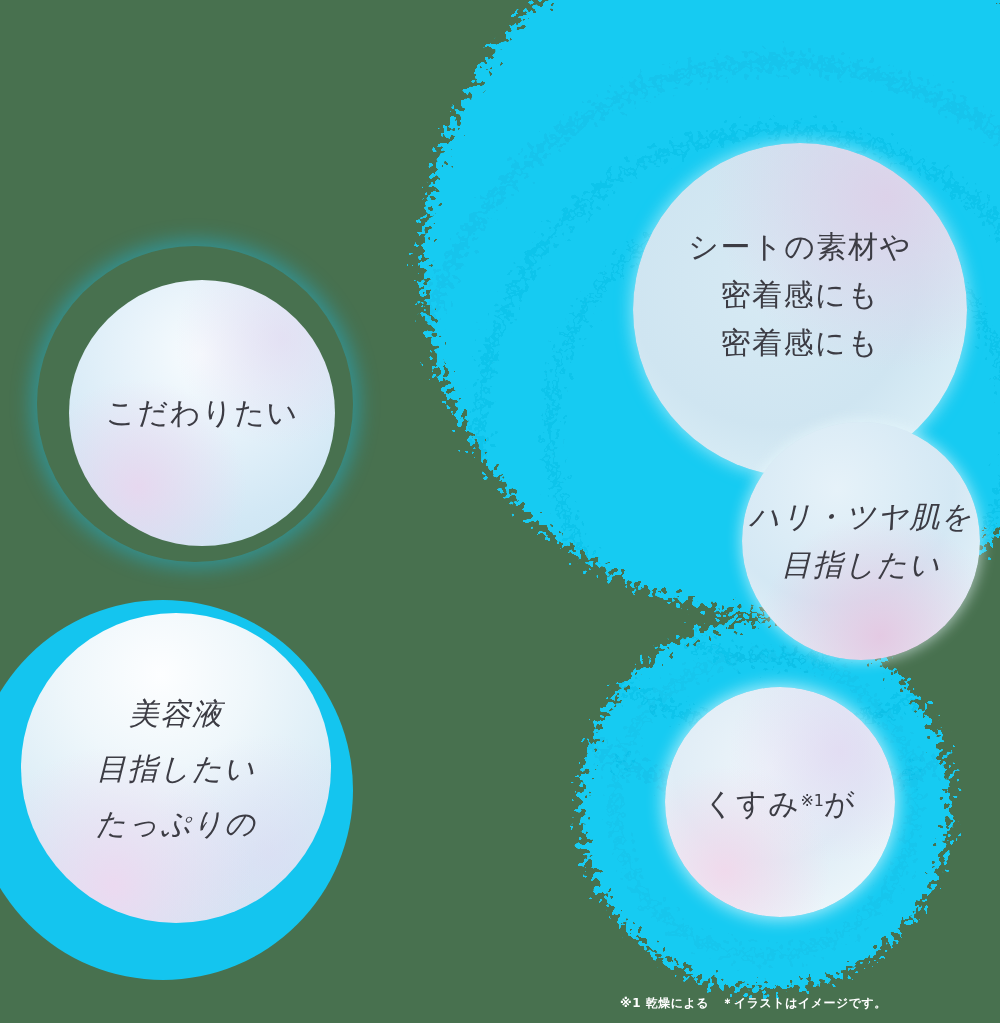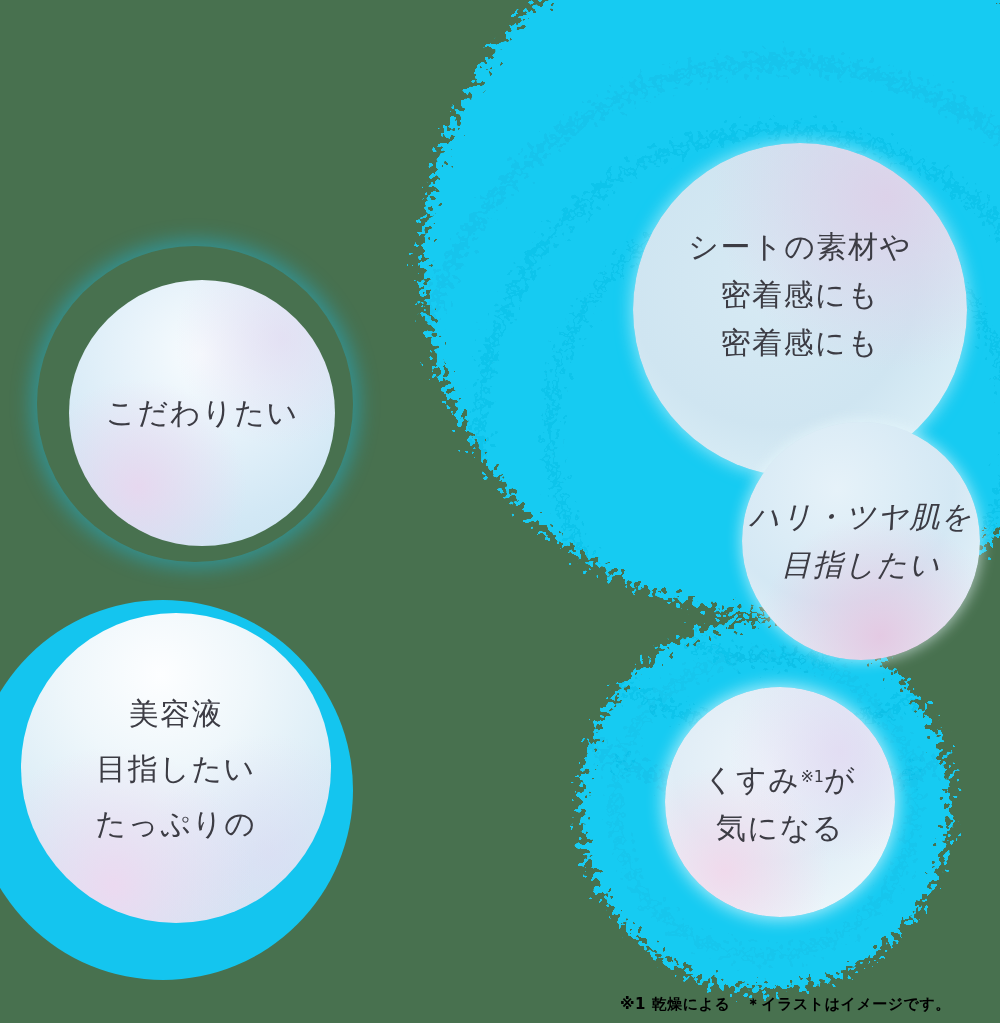--- a/index.html
+++ b/index.html
@@ -47,21 +47,21 @@
       #14c5ef 0 88%, rgba(18,199,240,0.85) 93%,
       rgba(18,199,240,0.35) 97%, rgba(18,199,240,0) 100%);
   }
   .b2{
     left:21px;top:613px;width:310px;height:310px;
     background:
       radial-gradient(circle at 30% 88%, rgba(238,216,240,0.9) 0%, rgba(238,216,240,0) 40%),
       radial-gradient(circle at 80% 78%, rgba(222,214,242,0.5) 0%, rgba(222,214,242,0) 35%),
       radial-gradient(circle at 45% 20%, #fdfeff 0%, #eff7fb 30%, #d6eaf5 70%, #cbe4f2 100%);
   }
-  .b2 .bline{line-height:55px;}
+  .b2 .bline{line-height:55px;font-style:italic;}
 
   
   .b3{
     left:633px;top:143px;width:334px;height:334px;
     background:
       radial-gradient(circle at 76% 16%, rgba(221,209,233,0.95) 0%, rgba(221,209,233,0) 46%),
       radial-gradient(circle at 42% 42%, #d7eaf4 0%, #cfe5f1 52%, #d9edf6 74%, #e9f6fb 88%, #f2fbfd 100%);
     box-shadow:0 0 16px 2px rgba(230,250,253,0.55);
   }
   .b3 .btxt{transform:translateY(-15px);}
@@ -83,21 +83,21 @@
       radial-gradient(circle at 26% 80%, rgba(242,214,234,0.85) 0%, rgba(242,214,234,0) 42%),
       radial-gradient(circle at 76% 28%, rgba(226,217,242,0.8) 0%, rgba(226,217,242,0) 46%),
       radial-gradient(circle at 45% 35%, #eef5fa 0%, #e0edf6 48%, #ebf5fa 78%, #f8fcfe 94%, #fcfeff 100%);
     box-shadow:0 0 16px 3px rgba(240,252,254,0.65);
   }
   .sup{font-size:16px;vertical-align:8px;letter-spacing:0;}
 
   
   .footnote{
     position:absolute;left:620px;top:995px;
-    font-size:15px;font-weight:bold;color:#000000;letter-spacing:0.5px;
+    font-size:12px;font-weight:bold;color:#ffffff;letter-spacing:0.5px;
     white-space:nowrap;
   }
 </style>
 </head>
 <body>
 
 <div class="stage">
 
   <svg class="blob-svg" viewBox="0 0 1000 1023" xmlns="http://www.w3.org/2000/svg">
     <defs>
@@ -149,19 +149,18 @@
   <div class="bubble b4">
     <div class="btxt">
       <div class="bline">ハリ・ツヤ肌を</div>
       <div class="bline">目指したい</div>
     </div>
   </div>
 
   <div class="bubble b5">
     <div class="btxt">
       <div class="bline"><span>くすみ</span><span class="sup">※1</span><span>が</span></div>
-      <div class="bline">気になる</div>
     </div>
   </div>
 
   <div class="footnote">※1 乾燥による　＊イラストはイメージです。</div>
 
 </div>
 
 </body></html>

